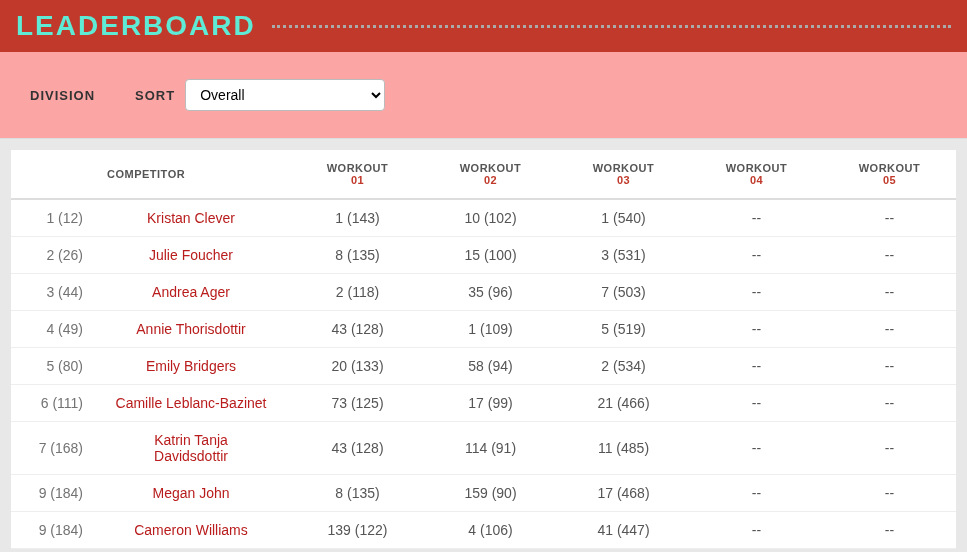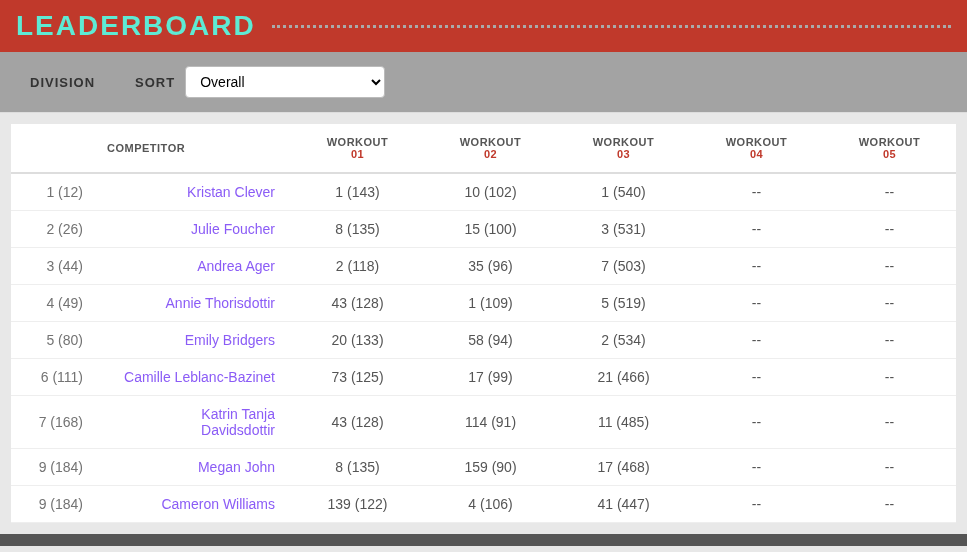--- a/index.html
+++ b/index.html
@@ -26,22 +26,22 @@
     }
     .header-dots {
       flex: 1;
       margin-left: 16px;
       border-bottom: 3px dotted #aaa;
       height: 1px;
     }
 
     
     .controls {
-      background: #a3a3a3;
-      padding: 14px 30px;
+      background: #fca5a5;
+      padding: 27px 30px;
       display: flex;
       align-items: center;
       gap: 40px;
       border-bottom: 1px solid #ddd;
     }
     .control-group {
       display: flex;
       align-items: center;
       gap: 10px;
     }
@@ -112,22 +112,22 @@
 
     tbody td.rank-col {
       text-align: right;
       color: #737373;
       font-weight: normal;
       white-space: nowrap;
       padding-right: 8px;
     }
 
     tbody td.name-col {
-      text-align: right;
-      color: #8b5cf6;
+      text-align: center;
+      color: #b91c1c;
       font-weight: normal;
       cursor: pointer;
     }
 
     
     .pagination {
       background: #555;
       display: flex;
       justify-content: flex-end;
       padding: 6px 10px;

